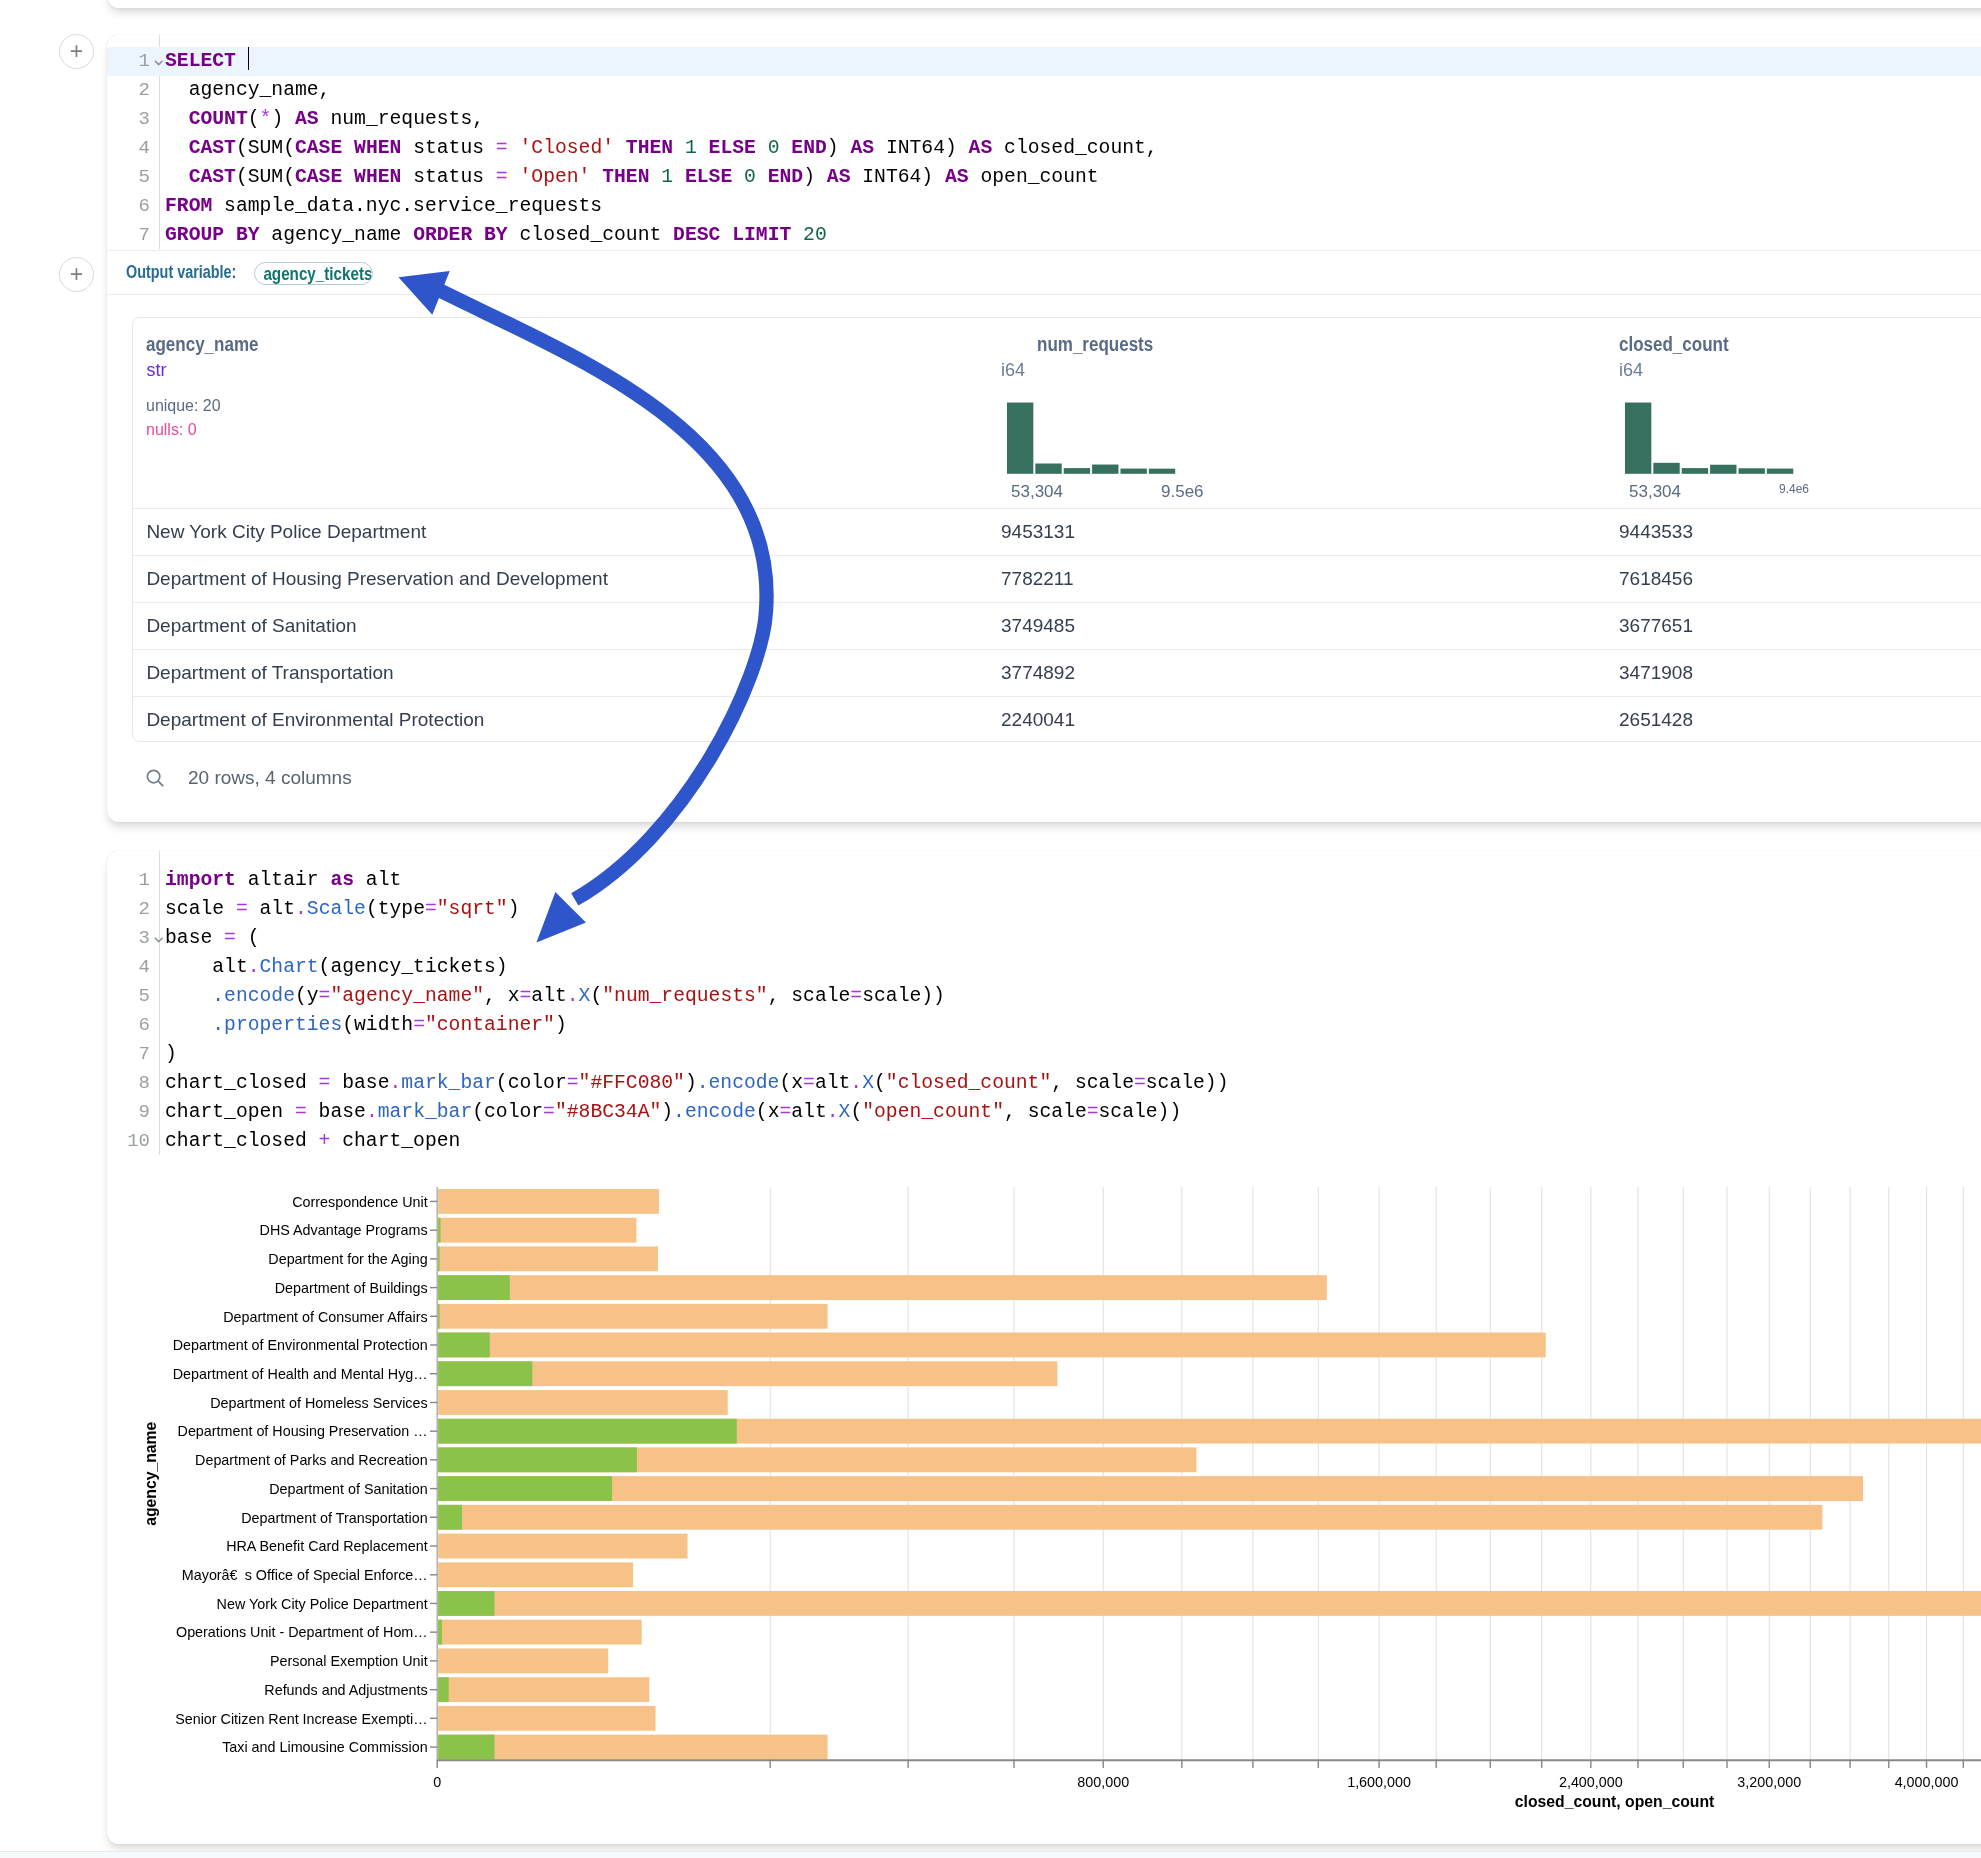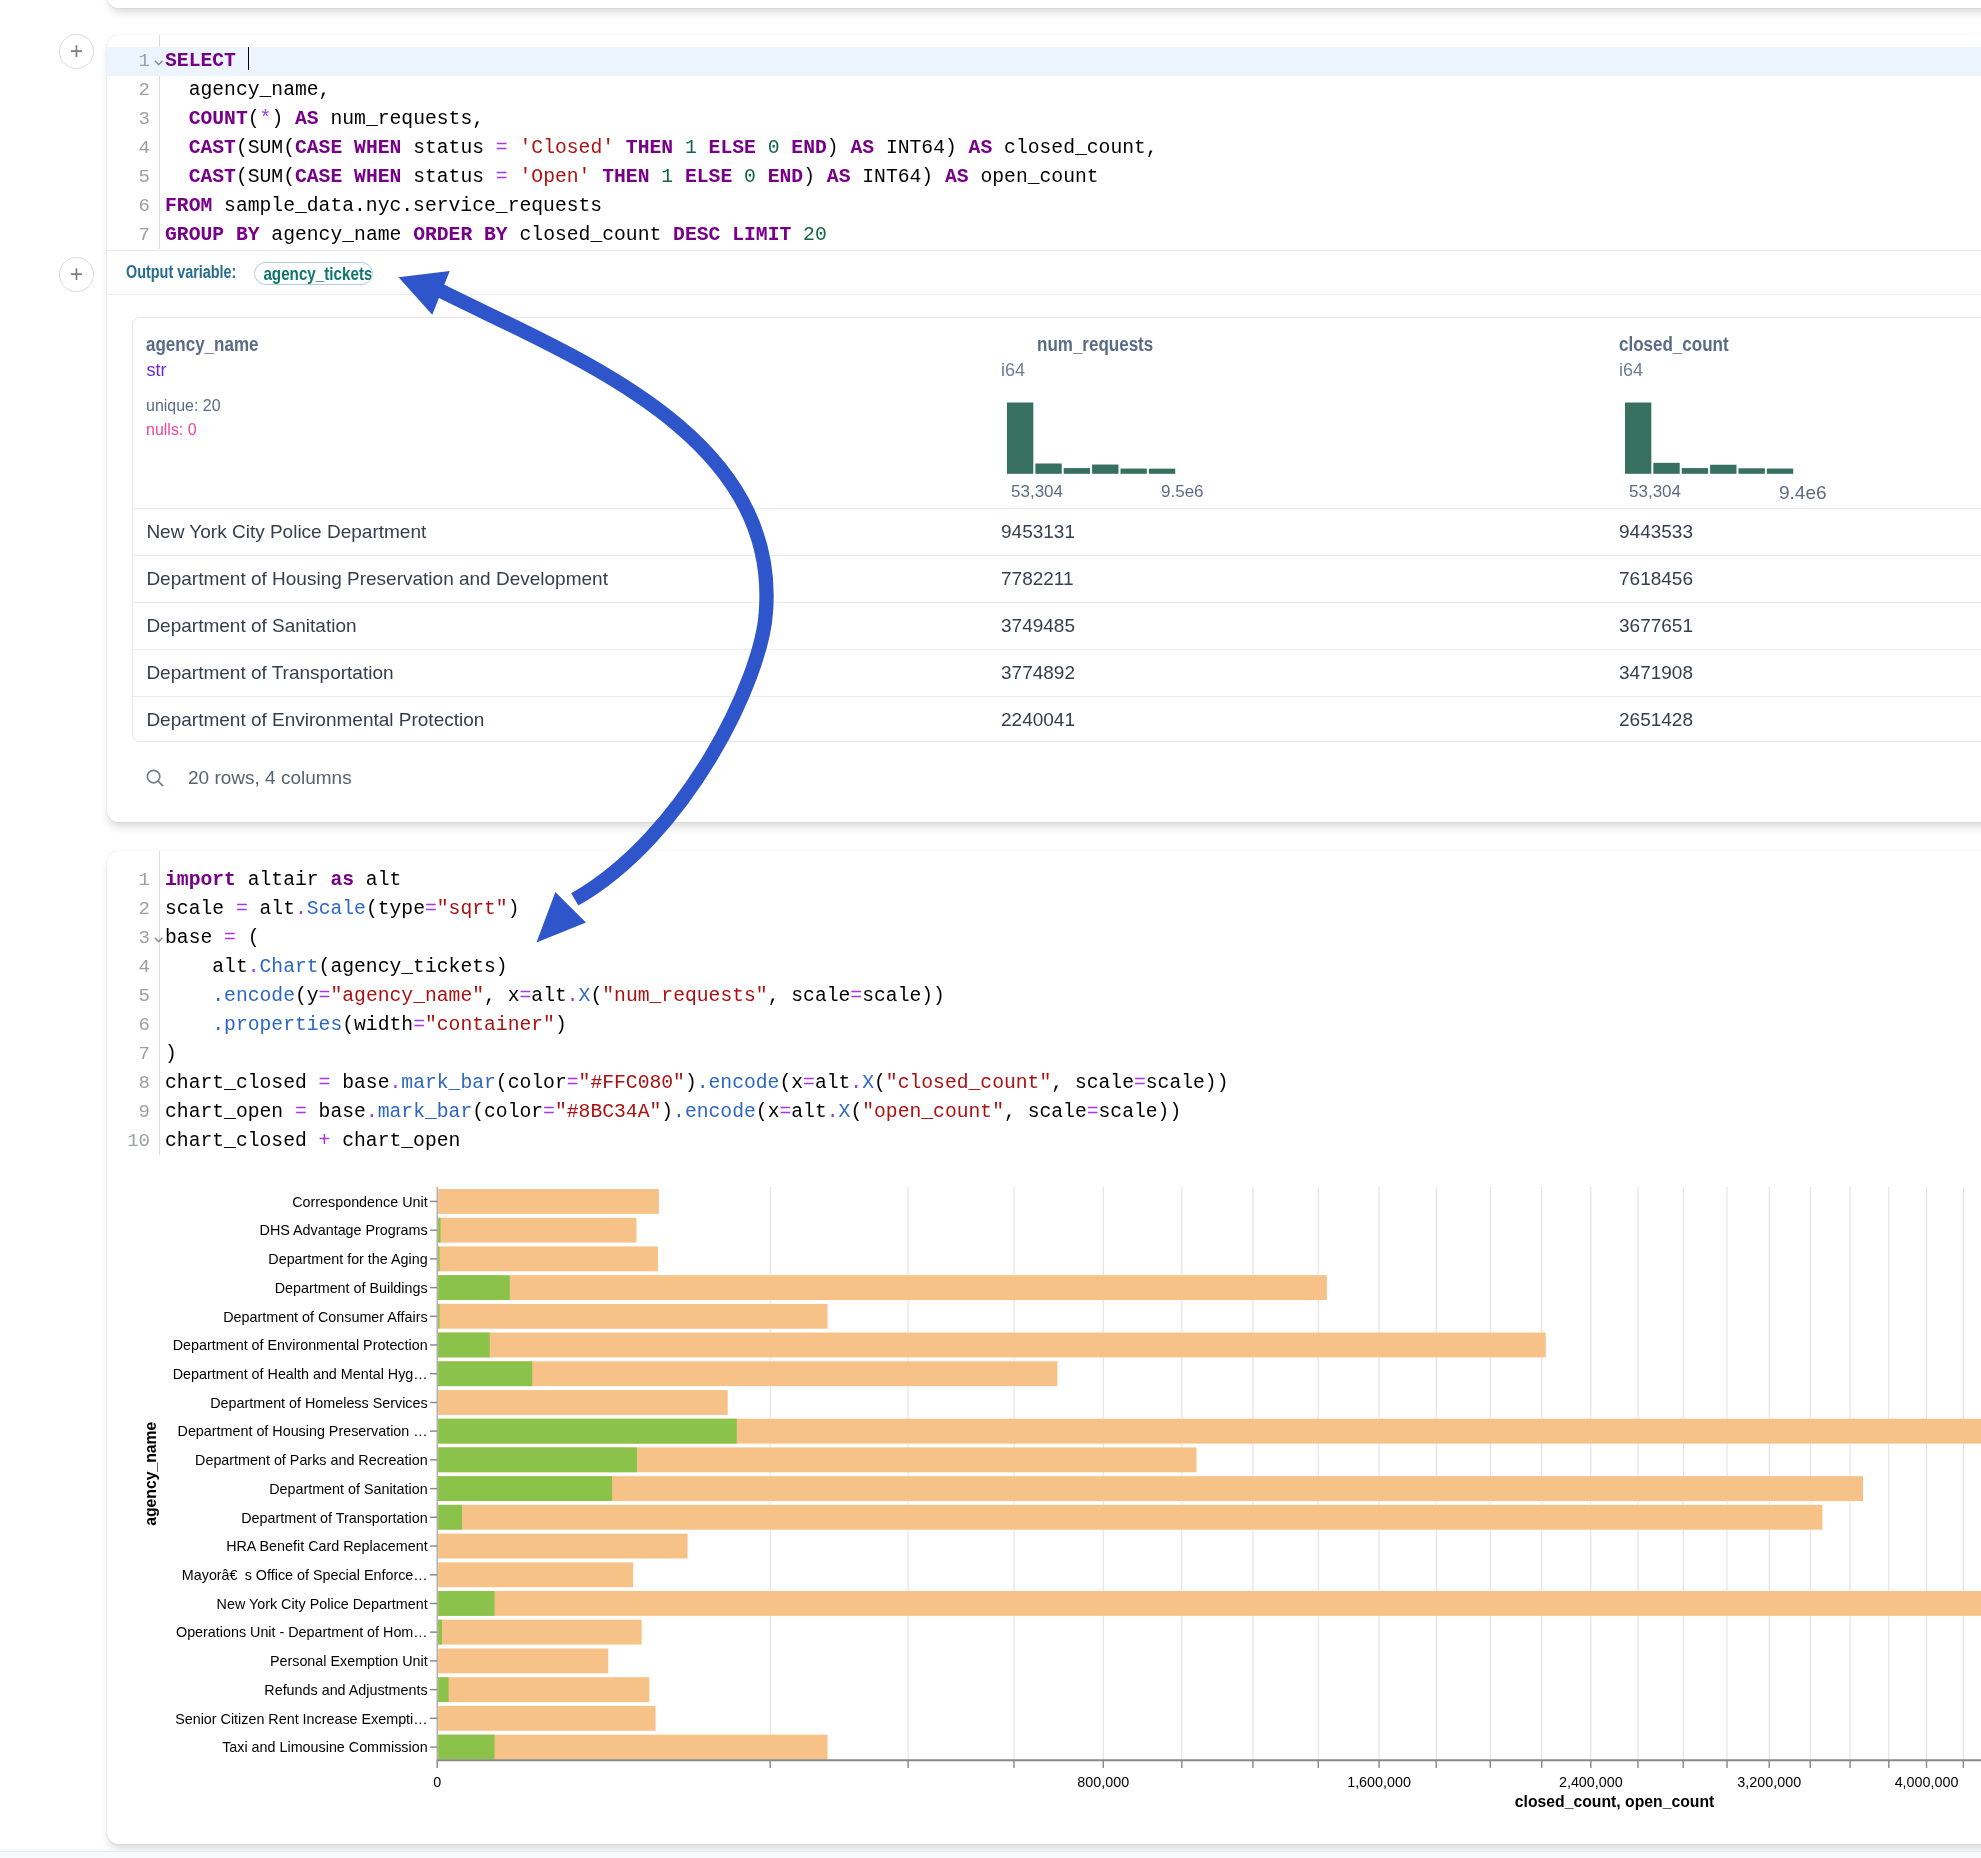--- a/index.html
+++ b/index.html
@@ -80,21 +80,21 @@
       <div style="position:absolute; left:1486px; top:42px; font-size:18px; color:#6b7c95;">i64</div>
       <svg style="position:absolute; left:1491px; top:83px;" width="172" height="73" viewBox="0 0 180 76">
         <rect x="1" y="1.4" width="27.6" height="74.6" fill="#38705f"></rect>
         <rect x="30.7" y="64.5" width="27.6" height="11.5" fill="#38705f"></rect>
         <rect x="60.4" y="70" width="27.6" height="6" fill="#38705f"></rect>
         <rect x="90.1" y="66.5" width="27.6" height="9.5" fill="#38705f"></rect>
         <rect x="119.8" y="70.2" width="27.6" height="5.8" fill="#38705f"></rect>
         <rect x="149.5" y="70.5" width="27.6" height="5.5" fill="#38705f"></rect>
       </svg>
       <div style="position:absolute; left:1496px; top:164px; font-size:17px; color:#5a6b85;">53,304</div>
-      <div style="position:absolute; left:1646px; top:164px; font-size:19px; color:#5a6b85;">9.4e6</div>
+      <div style="position:absolute; left:1646px; top:164px; font-size:12px; color:#5a6b85;">9.4e6</div>
 
       <div class="trow" style="top:190px;">
           <span class="c1">New York City Police Department</span>
           <span class="c2">9453131</span>
           <span class="c3">9443533</span>
         </div>
       <div class="trow" style="top:237px;">
           <span class="c1">Department of Housing Preservation and Development</span>
           <span class="c2">7782211</span>
           <span class="c3">7618456</span>

